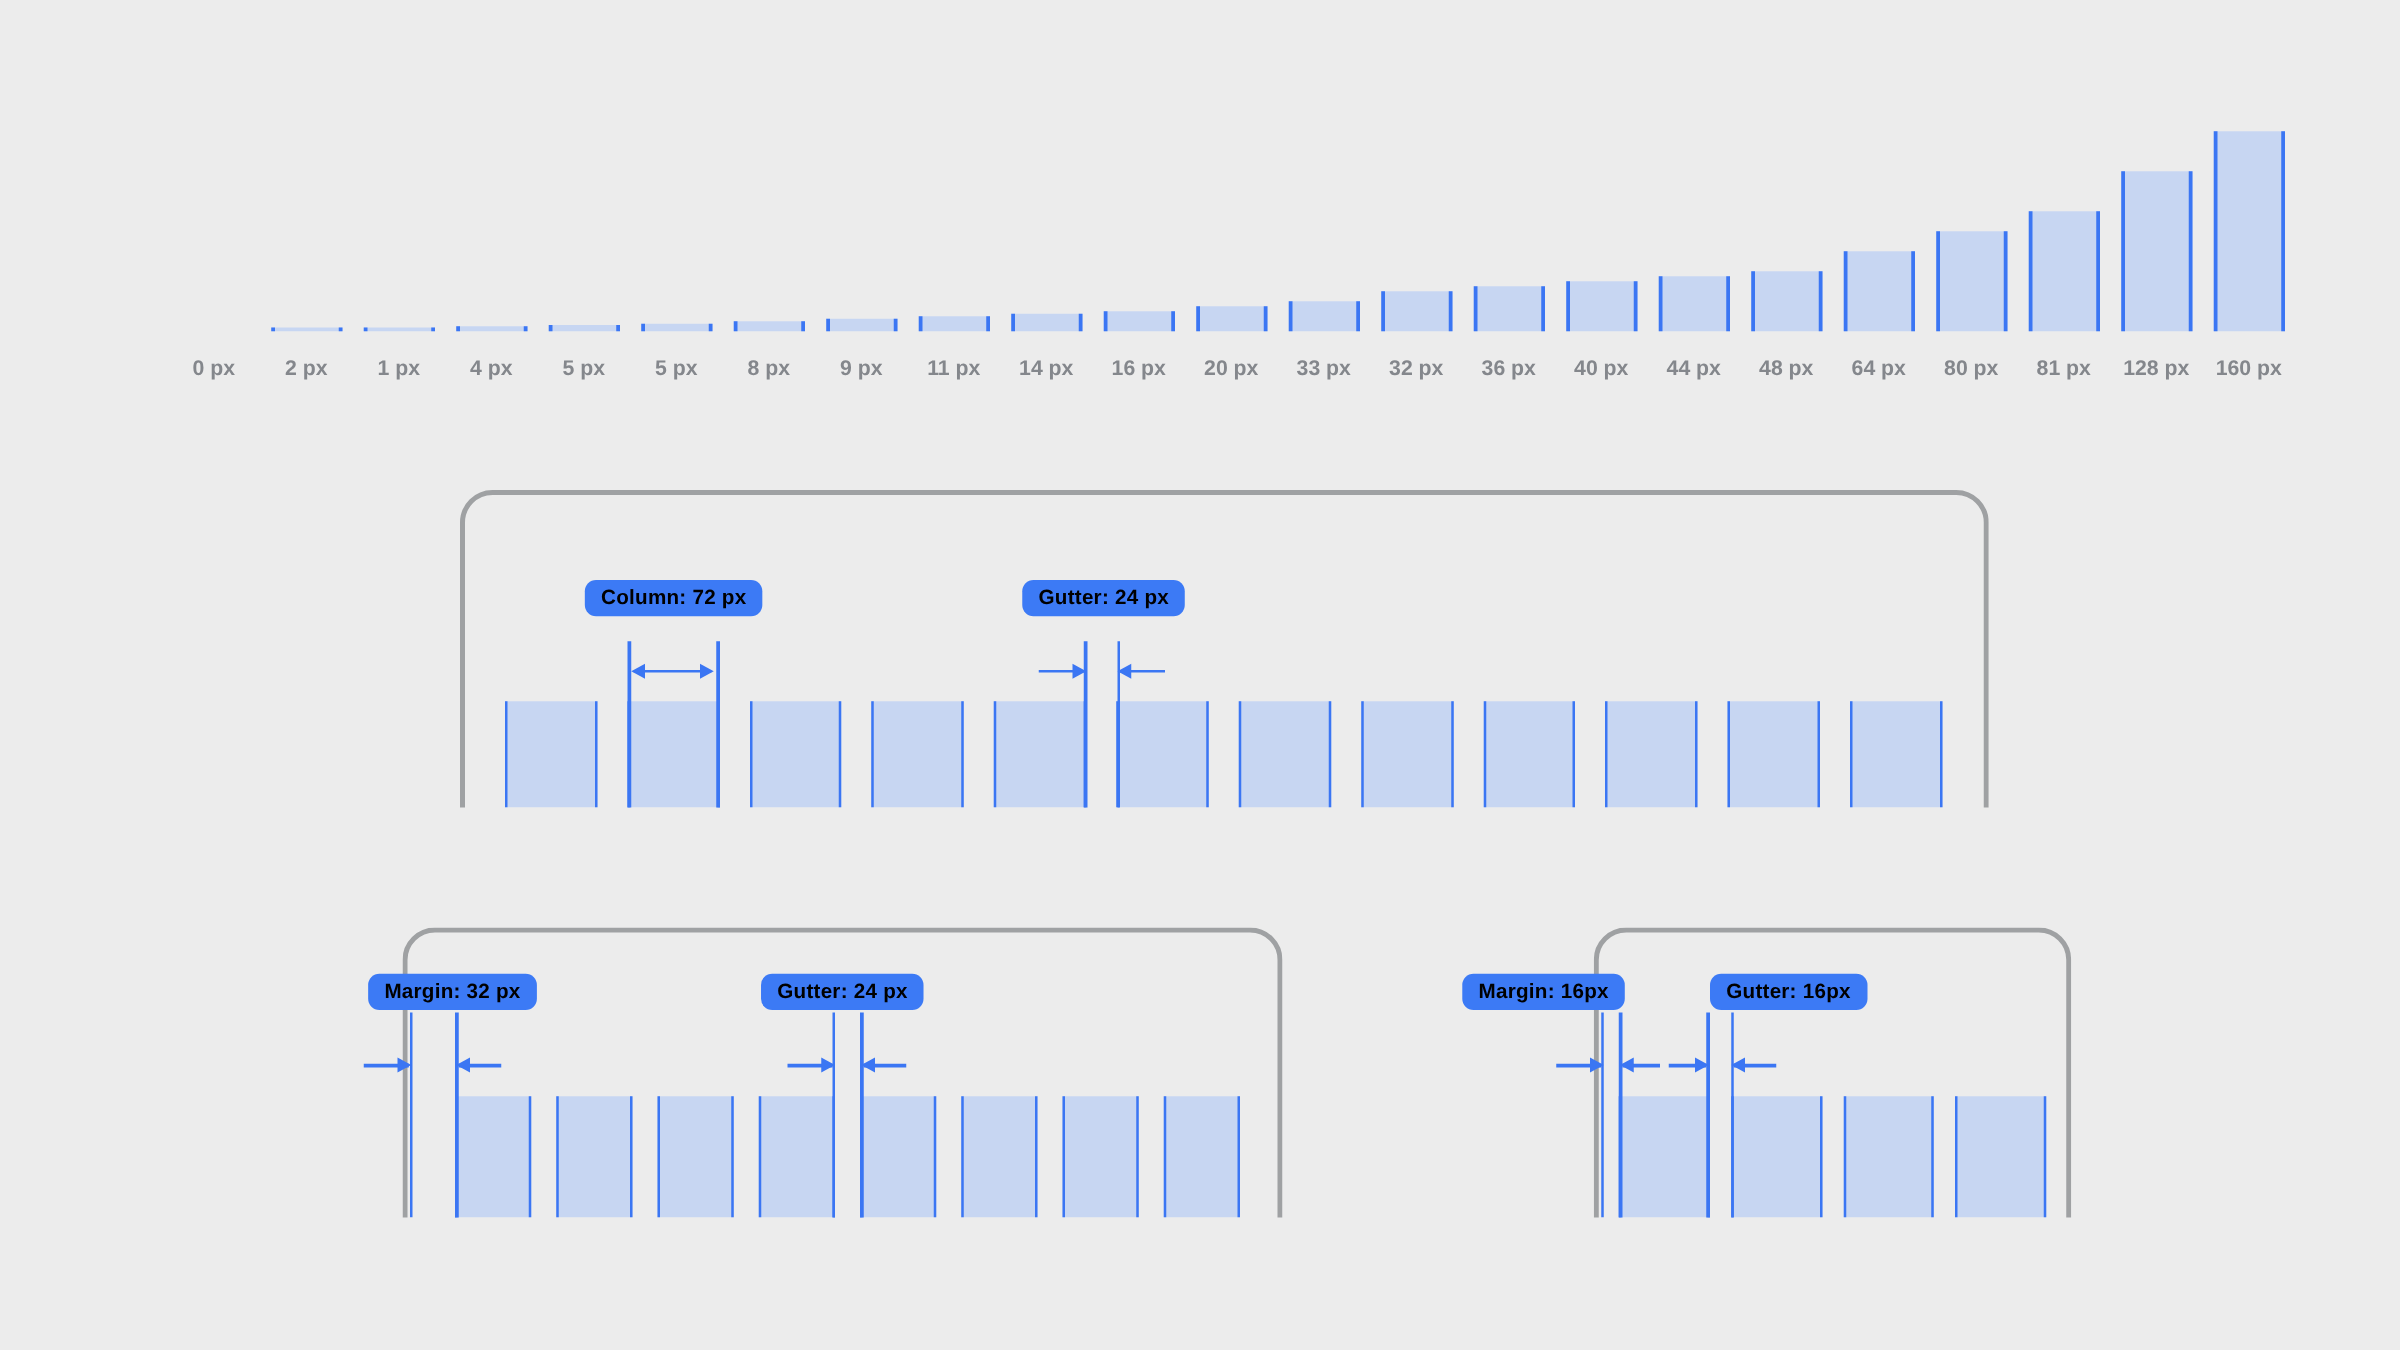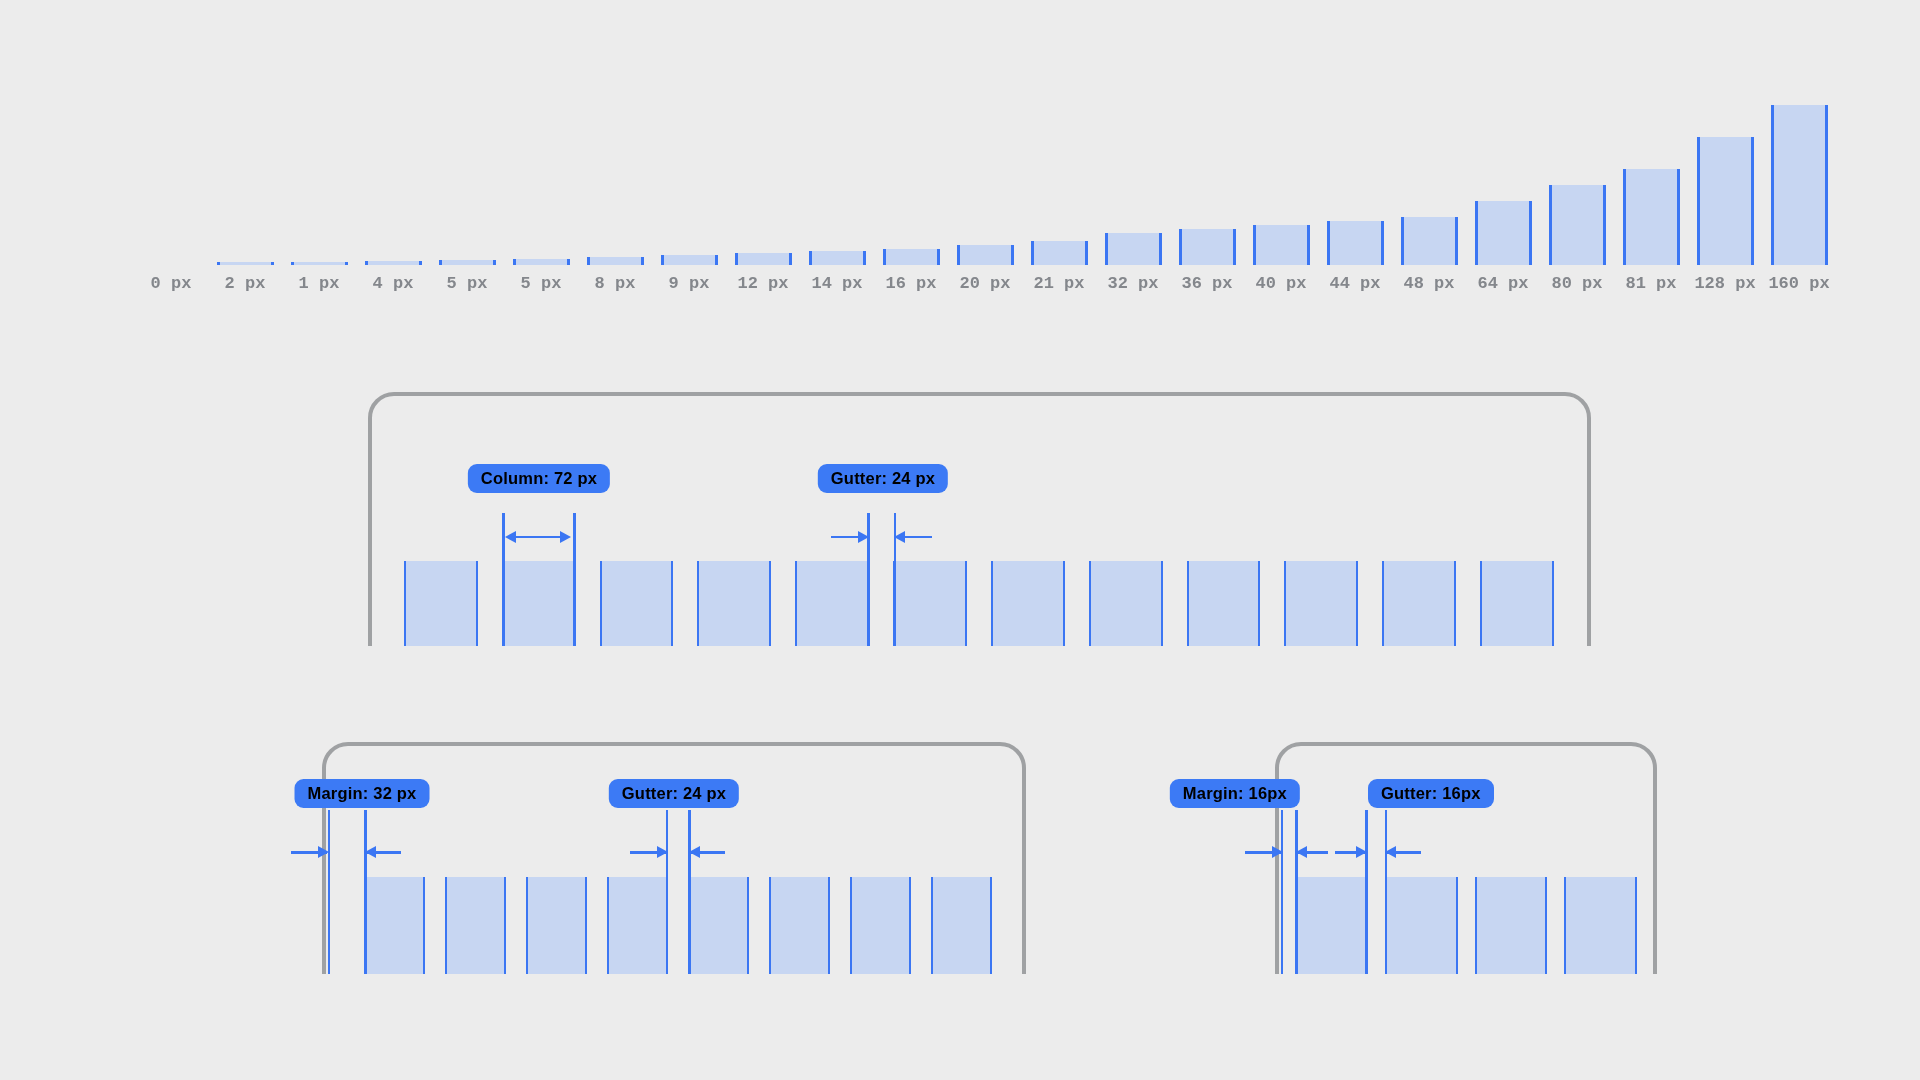--- a/index.html
+++ b/index.html
@@ -18,22 +18,22 @@
 
   
   .scale{position:absolute;left:134px;top:0;display:flex;}
   .scale-item{width:74px;display:flex;flex-direction:column;align-items:center;}
   .bar-wrap{height:265px;width:100%;display:flex;align-items:flex-end;justify-content:center;}
   .scale-bar{
     width:57px;box-sizing:border-box;background:var(--fill);
     border-left:3px solid var(--blue);border-right:3px solid var(--blue);
   }
   .scale-label{
-    margin-top:9px;font-size:17px;font-weight:600;color:var(--labelgray);
-    white-space:nowrap;line-height:20px;font-family:Liberation Mono, monospace;
+    margin-top:20px;font-size:17px;font-weight:600;color:var(--labelgray);
+    white-space:nowrap;line-height:20px;
   }
 
   
   .clip{position:absolute;overflow:hidden;}
   .frame-outline{
     position:absolute;left:0;top:0;right:0;height:520px;box-sizing:border-box;
     border:4px solid var(--frame);border-radius:26px;
   }
   .cols{position:absolute;bottom:0;display:flex;}
   .col{
@@ -114,21 +114,21 @@
       <div class="scale-item">
         <div class="bar-wrap">
           <div class="scale-bar" style="height: 10px;"></div>
         </div>
         <div class="scale-label">9 px</div>
       </div>
       <div class="scale-item">
         <div class="bar-wrap">
           <div class="scale-bar" style="height: 12px;"></div>
         </div>
-        <div class="scale-label">12 px</div>
+        <div class="scale-label">11 px</div>
       </div>
       <div class="scale-item">
         <div class="bar-wrap">
           <div class="scale-bar" style="height: 14px;"></div>
         </div>
         <div class="scale-label">14 px</div>
       </div>
       <div class="scale-item">
         <div class="bar-wrap">
           <div class="scale-bar" style="height: 16px;"></div>
@@ -138,21 +138,21 @@
       <div class="scale-item">
         <div class="bar-wrap">
           <div class="scale-bar" style="height: 20px;"></div>
         </div>
         <div class="scale-label">20 px</div>
       </div>
       <div class="scale-item">
         <div class="bar-wrap">
           <div class="scale-bar" style="height: 24px;"></div>
         </div>
-        <div class="scale-label">21 px</div>
+        <div class="scale-label">33 px</div>
       </div>
       <div class="scale-item">
         <div class="bar-wrap">
           <div class="scale-bar" style="height: 32px;"></div>
         </div>
         <div class="scale-label">32 px</div>
       </div>
       <div class="scale-item">
         <div class="bar-wrap">
           <div class="scale-bar" style="height: 36px;"></div>

